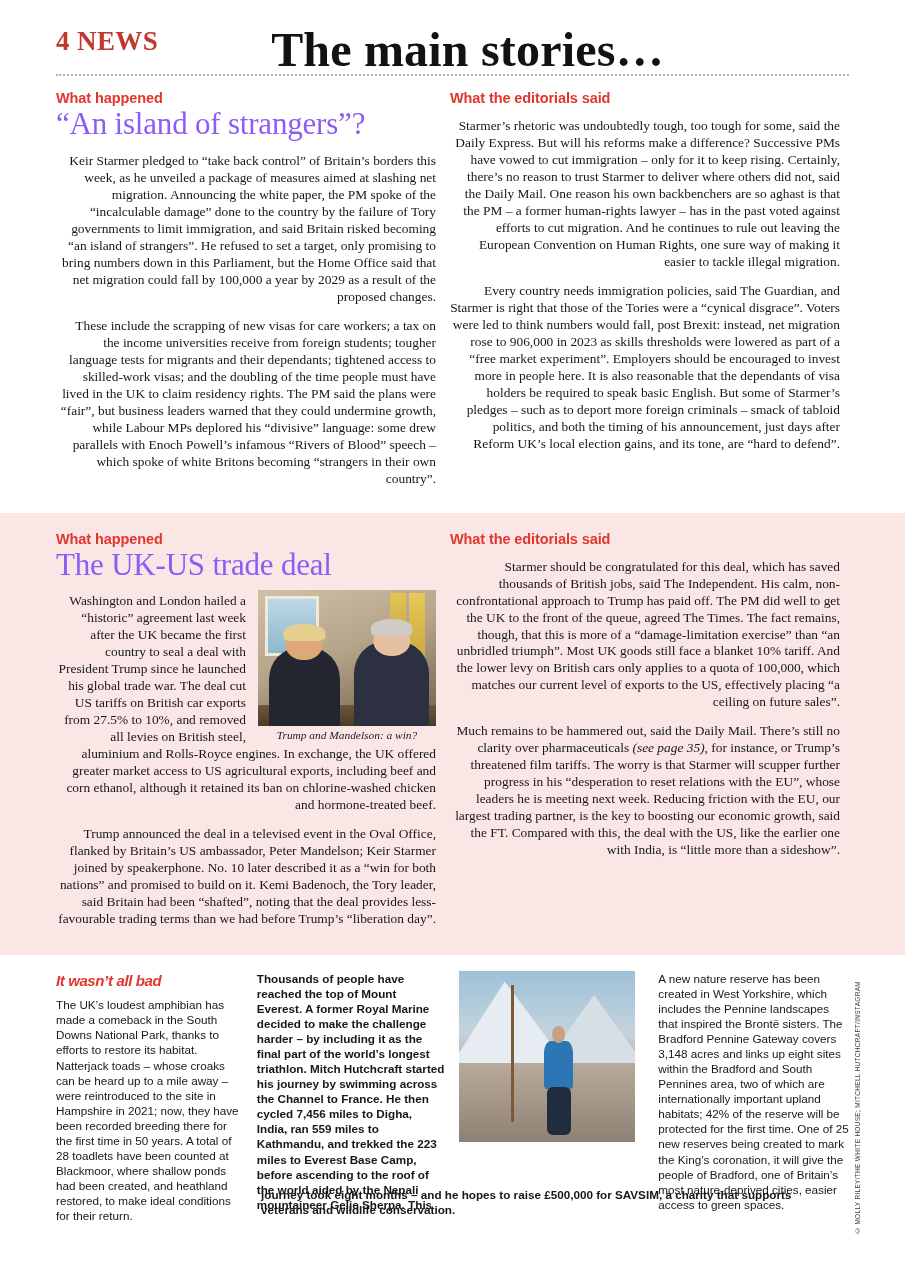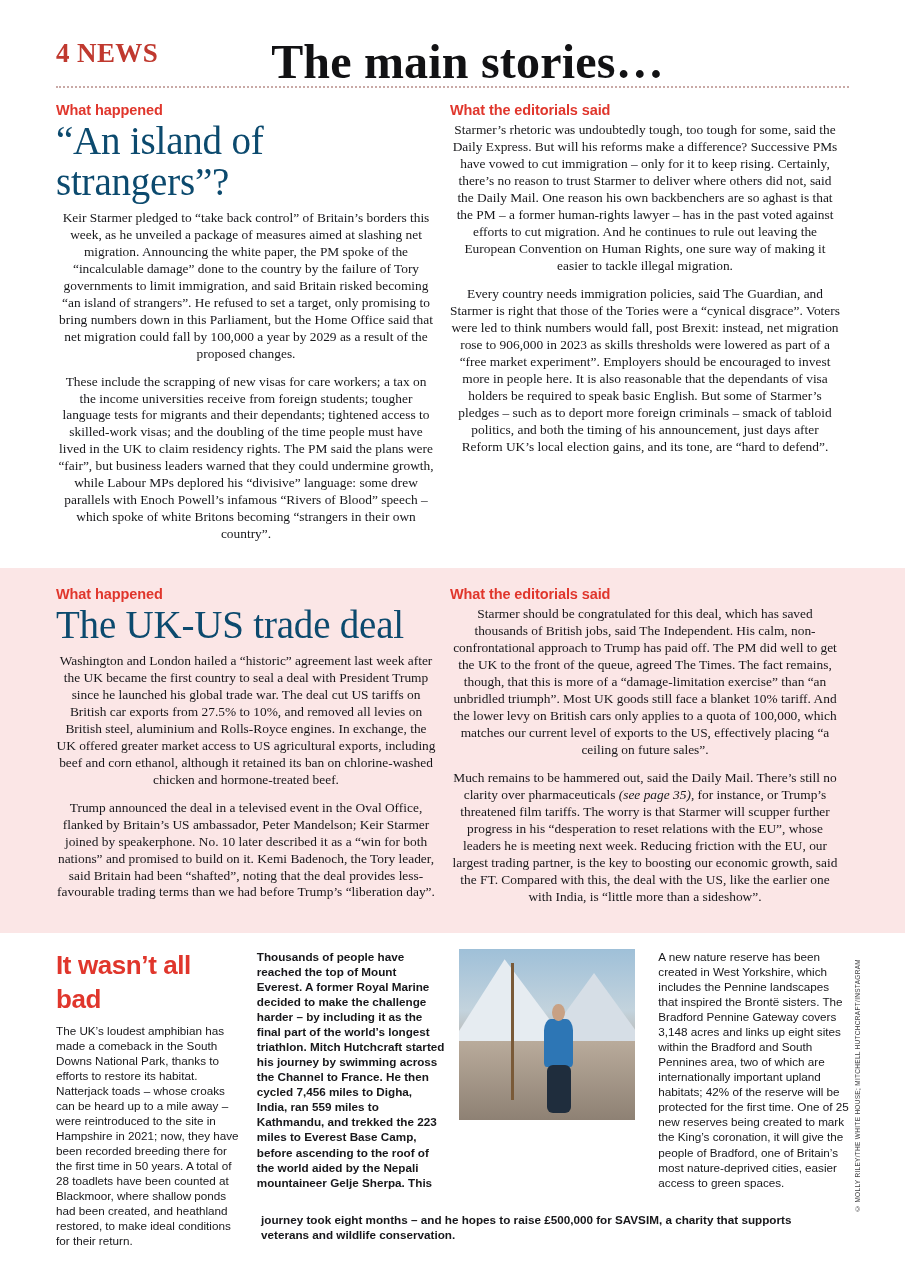--- a/index.html
+++ b/index.html
@@ -5,21 +5,21 @@
   * { box-sizing: border-box; }
   html, body { margin: 0; padding: 0; }
   body {
     width: 905px;
     height: 1280px;
     background: #ffffff;
     font-family: "Liberation Serif", serif;
     color: #17171a;
     overflow: hidden;
   }
-  .page { position: relative; width: 905px; height: 1280px; padding: 12px 56px; }
+  .page { position: relative; width: 905px; height: 1280px; padding: 0 56px; }
 
   
   .masthead { position: relative; height: 62px; padding-top: 22px; }
   .folio {
     position: absolute; left: 0; top: 26px;
     font-family: "Liberation Serif", serif;
     font-size: 27px; font-weight: 700; letter-spacing: .4px;
     color: #c0392f;
   }
   .masthead-title {
@@ -37,27 +37,27 @@
   .story { display: flex; gap: 14px; }
   .col { width: 390px; }
   .col-left { width: 380px; }
   .kicker {
     font-family: "Liberation Sans", sans-serif;
     font-size: 14.5px; font-weight: 700; color: #e0362c;
     margin: 14px 0 2px 0; letter-spacing: -.1px;
   }
   h1.head {
     font-family: "Liberation Serif", serif;
-    font-weight: 400; font-size: 39px; line-height: 1.06;
-    margin: 0 0 7px 0; color: #0c4a6e; letter-spacing: -.2px;
+    font-weight: 400; font-size: 31px; line-height: 1.06;
+    margin: 0 0 7px 0; color: #8b5cf6; letter-spacing: -.2px;
   }
   p.body {
     font-family: "Liberation Serif", serif;
-    font-size: 13.4px; line-height: 1.268; margin: 4px 0 11px 0;
-    text-align: center; color: #17171a;
+    font-size: 13.4px; line-height: 1.268; margin: 12px 0 11px 0;
+    text-align: right; color: #17171a;
   }
   .ital { font-style: italic; }
 
   
   .photo-wrap { float: right; margin: 2px 0 4px 12px; width: 178px; }
   .photo {
     width: 178px; height: 136px; display: block;
     background: #8e6a44; overflow: hidden; position: relative;
   }
   .caption {
@@ -78,22 +78,22 @@
 
   
   .bottom { margin-top: 16px; display: flex; gap: 14px; position: relative; }
   .bcol { font-family: "Liberation Sans", sans-serif; font-size: 11.7px; line-height: 1.285; }
   .bcol-1 { width: 191px; }
   .bcol-2 { width: 192px; font-weight: 700; }
   .bcol-3 { width: 190px; }
   .bcol-4 { width: 195px; }
   .iwab {
     font-family: "Liberation Sans", sans-serif;
-    font-size: 26px; font-weight: 700; color: #e0362c;
-    margin: 0 0 7px 0; letter-spacing: -.4px;
+    font-size: 15px; font-weight: 700; color: #e0362c;
+    margin: 0 0 7px 0; letter-spacing: -.4px; font-style: italic;
   }
   .bcol p { margin: 0; }
   .everest-photo {
     width: 176px; height: 171px; display: block; overflow: hidden;
     position: relative; margin: 0 0 8px 0;
   }
   .bottom-wide {
     font-family: "Liberation Sans", sans-serif;
     font-size: 11.7px; line-height: 1.285; font-weight: 700;
     margin-top: 4px;
@@ -193,20 +193,37 @@
     </div>
   </div>
 
   <div class="panel">
     <div class="story" id="story2">
 
       <div class="col col-left">
         <div class="kicker">What happened</div>
         <h1 class="head">The UK-US trade deal</h1>
 
+        <div class="photo-wrap">
+          <div class="photo oval-photo">
+            <div class="win"></div>
+            <div class="flag1"></div>
+            <div class="flag2"></div>
+            <div class="desk"></div>
+            <div class="man1">
+                <div class="f"></div>
+                <div class="h"></div>
+              </div>
+            <div class="man2">
+                <div class="f"></div>
+                <div class="h"></div>
+              </div>
+          </div>
+          <div class="caption">Trump and Mandelson: a win?</div>
+        </div>
 
         <p class="body">Washington and London hailed a “historic” agreement last week after the UK became the first country to seal a deal with President Trump since he launched his global trade war. The deal cut US tariffs on British car exports from 27.5% to 10%, and removed all levies on British steel, aluminium and Rolls-Royce engines. In exchange, the UK offered greater market access to US agricultural exports, including beef and corn ethanol, although it retained its ban on chlorine-washed chicken and hormone-treated beef.</p>
         <p class="body">Trump announced the deal in a televised event in the Oval Office, flanked by Britain’s US ambassador, Peter Mandelson; Keir Starmer joined by speakerphone. No. 10 later described it as a “win for both nations” and promised to build on it. Kemi Badenoch, the Tory leader, said Britain had been “shafted”, noting that the deal provides less-favourable trading terms than we had before Trump’s “liberation day”.</p>
       </div>
 
       <div class="col">
         <div class="kicker">What the editorials said</div>
         <p class="body">Starmer should be congratulated for this deal, which has saved thousands of British jobs, said The Independent. His calm, non-confrontational approach to Trump has paid off. The PM did well to get the UK to the front of the queue, agreed The Times. The fact remains, though, that this is more of a “damage-limitation exercise” than “an unbridled triumph”. Most UK goods still face a blanket 10% tariff. And the lower levy on British cars only applies to a quota of 100,000, which matches our current level of exports to the US, effectively placing “a ceiling on future sales”.</p>
         <p class="body"><span>Much remains to be hammered out, said the Daily Mail. There’s still no clarity over pharmaceuticals </span><span class="ital">(see page 35)</span><span>, for instance, or Trump’s threatened film tariffs. The worry is that Starmer will scupper further progress in his “desperation to reset relations with the EU”, whose leaders he is meeting next week. Reducing friction with the EU, our largest trading partner, is the key to boosting our economic growth, said the FT. Compared with this, the deal with the US, like the earlier one with India, is “little more than a sideshow”.</span></p>
       </div>

